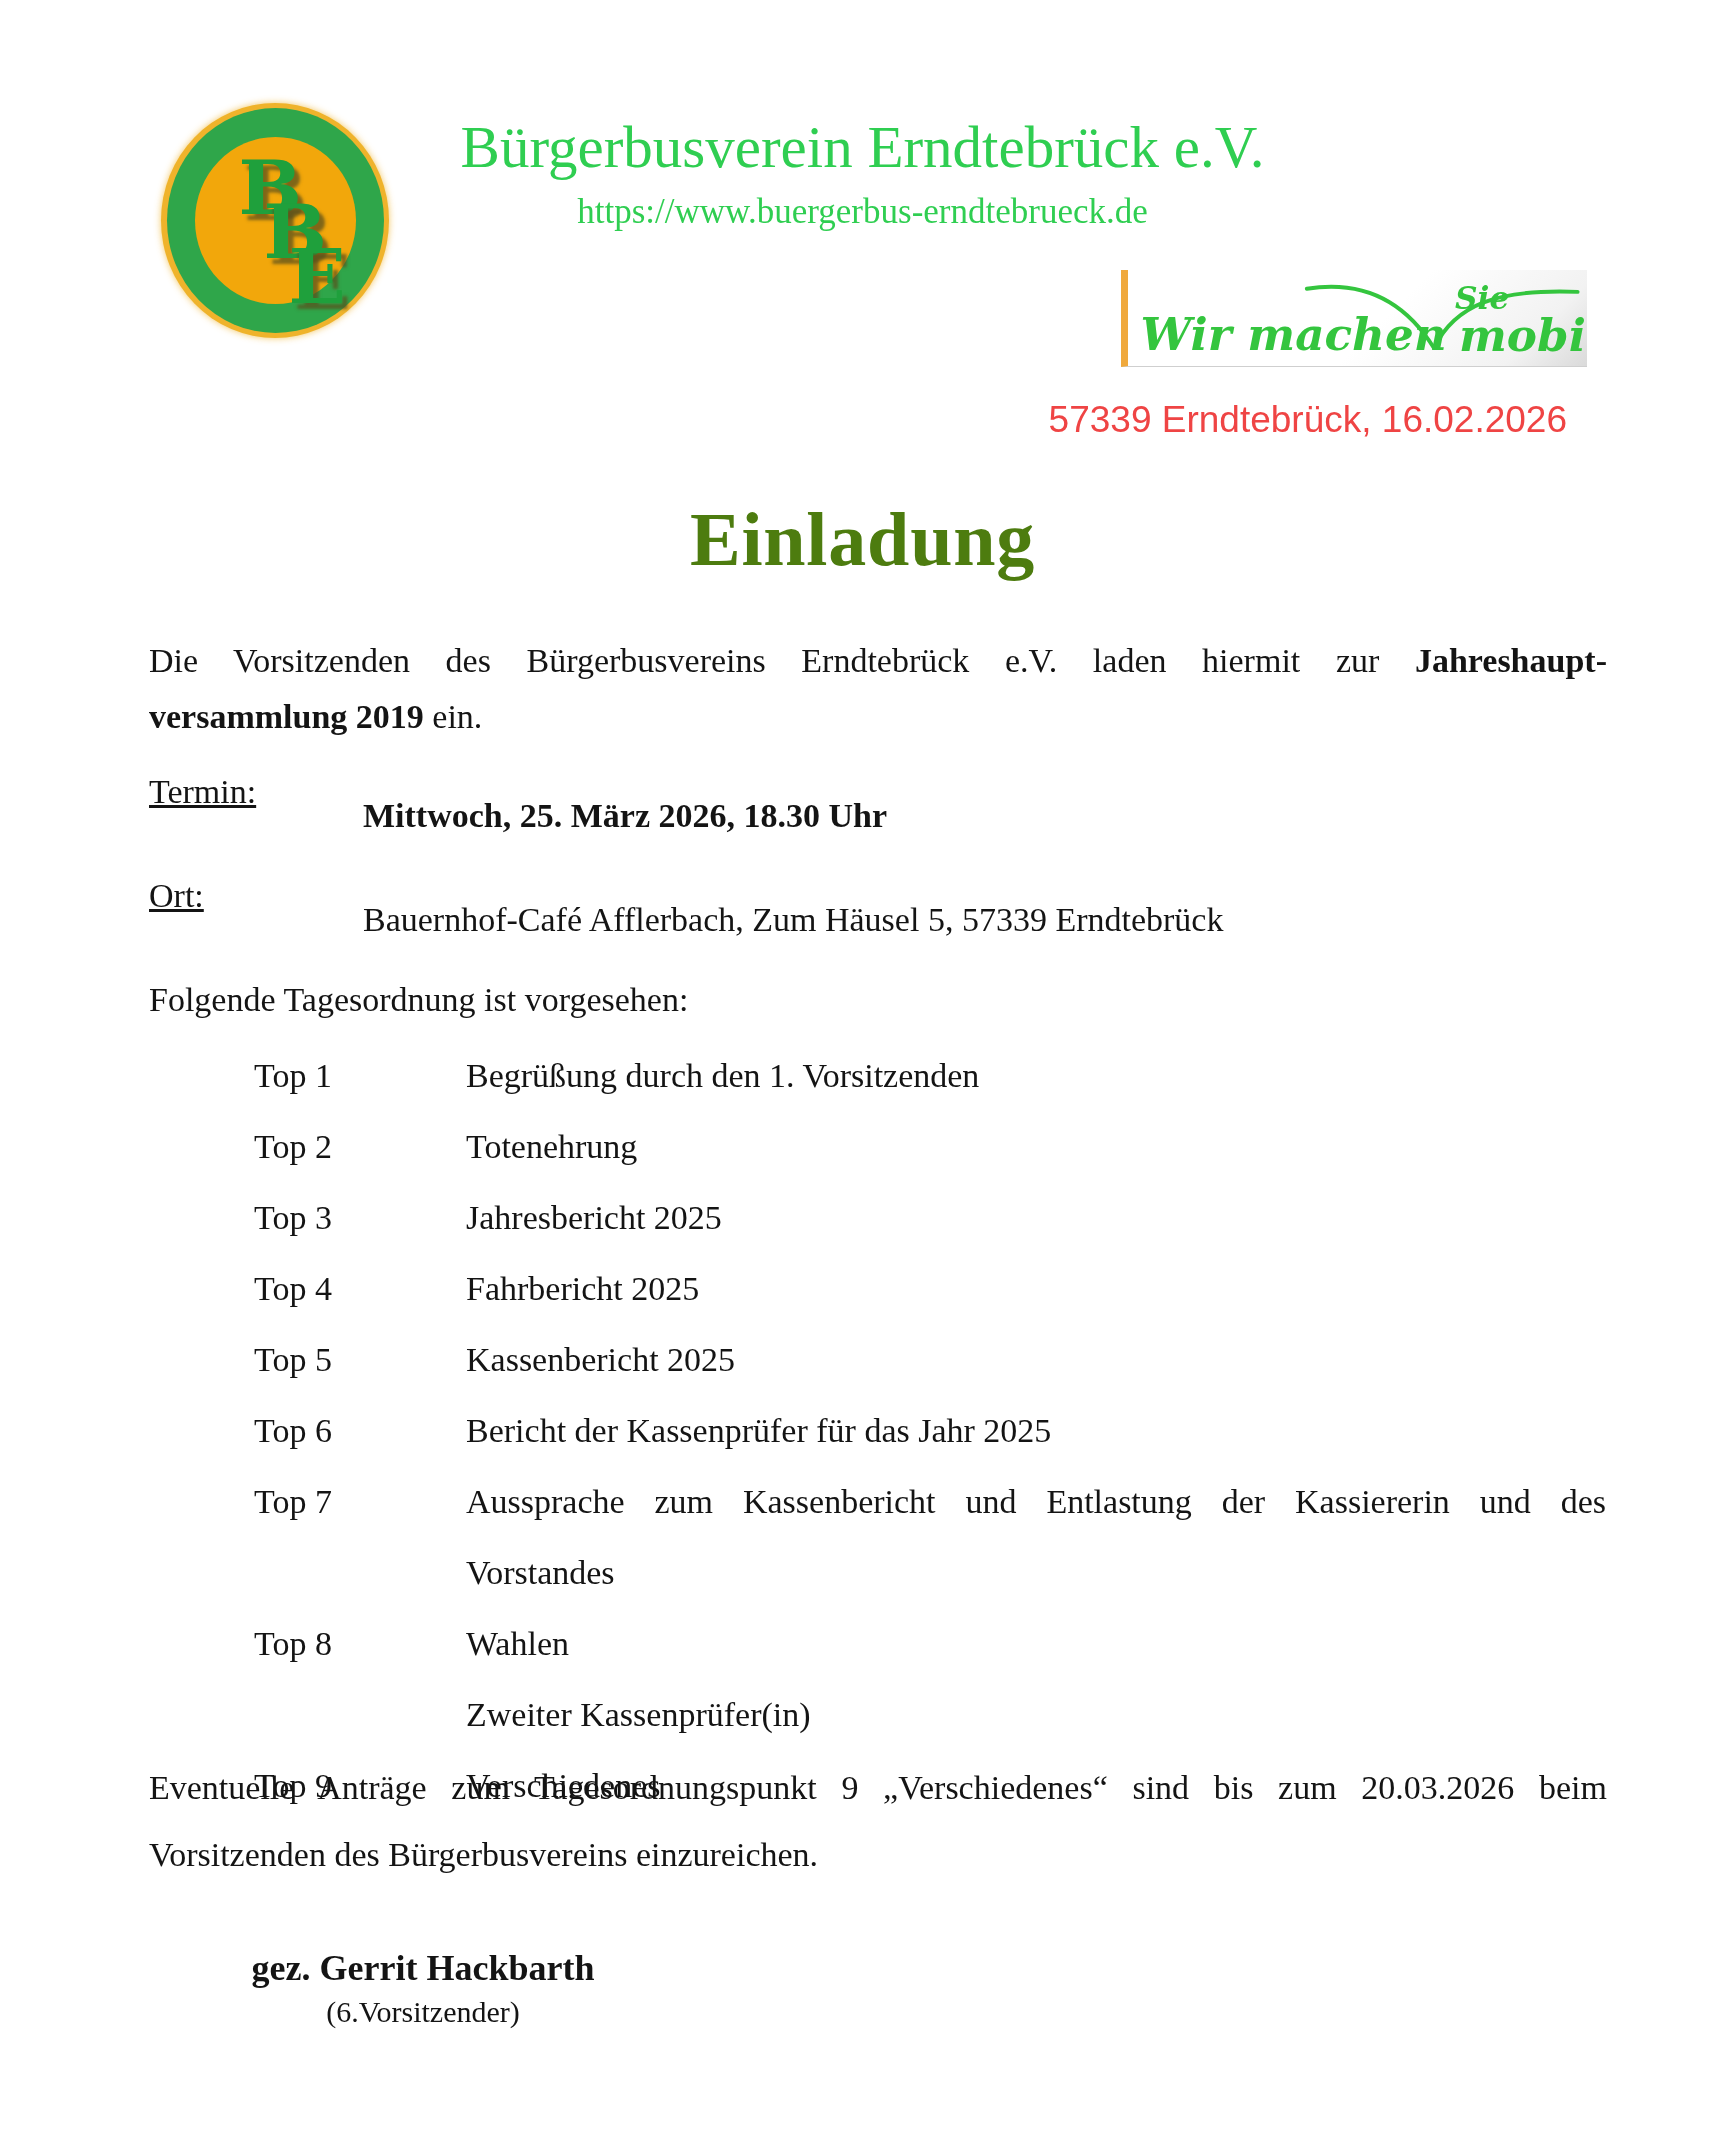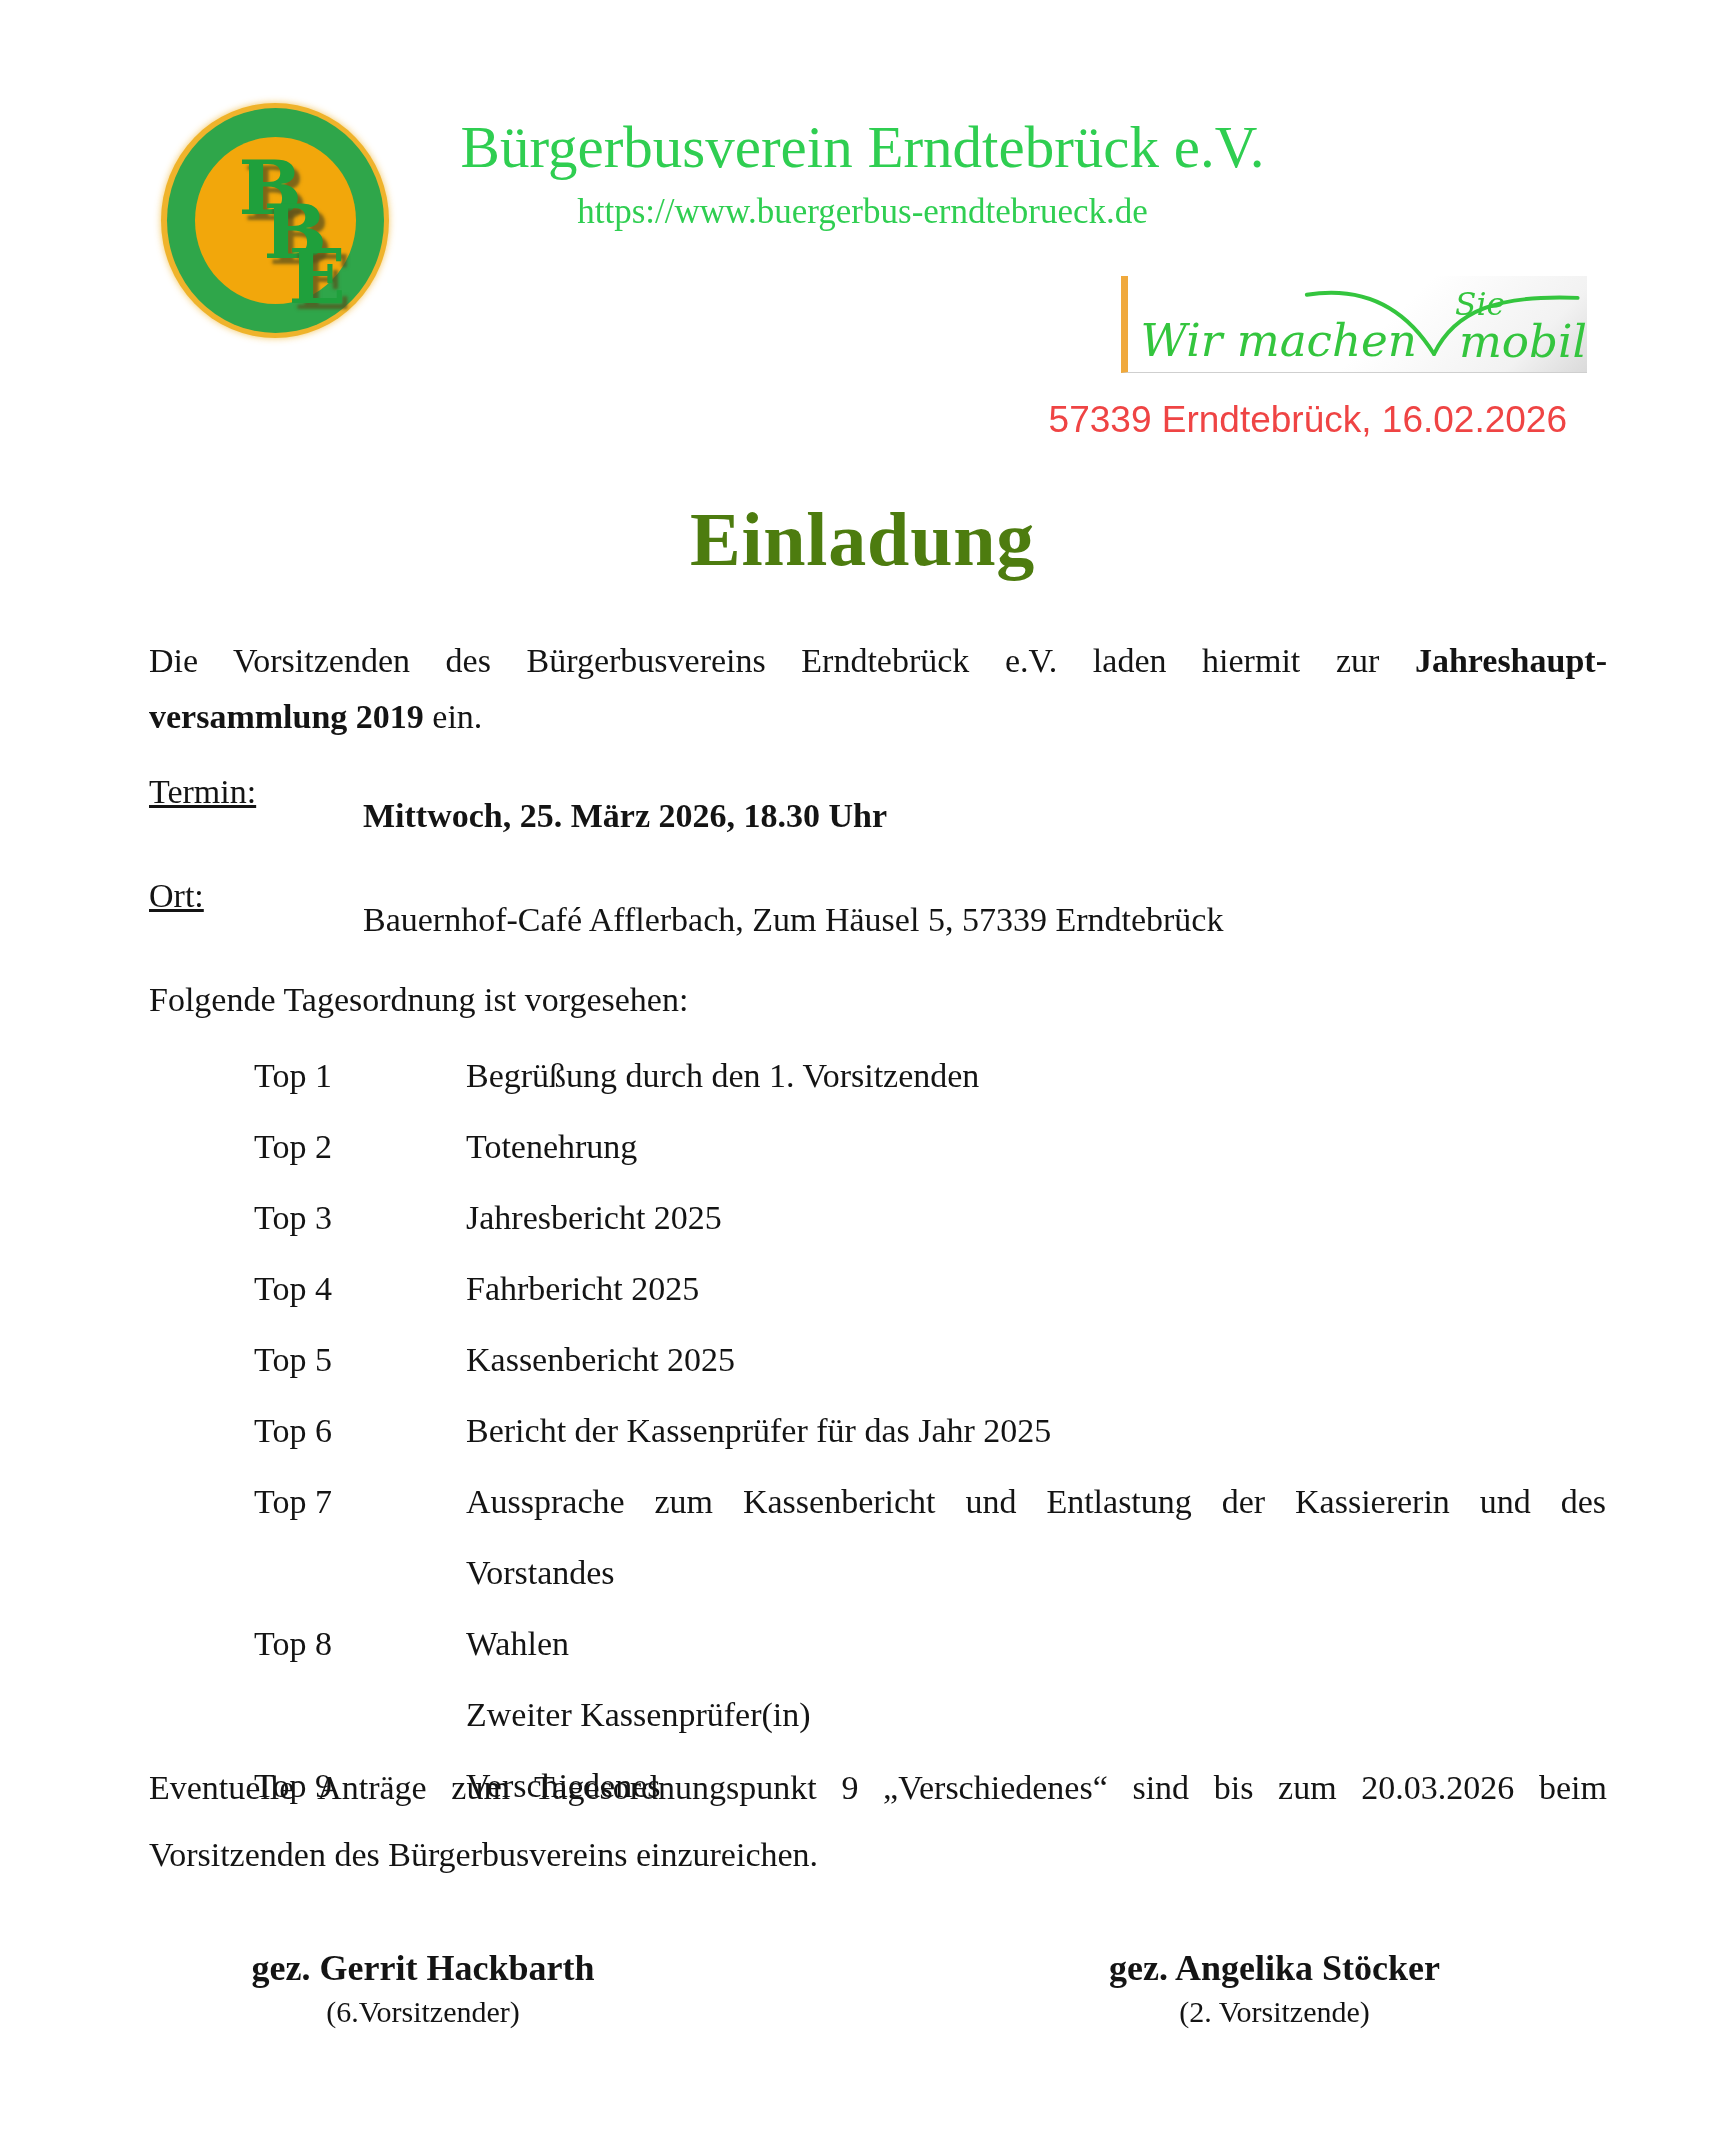--- a/index.html
+++ b/index.html
@@ -35,24 +35,25 @@
   .ll-b2{left:69px;top:58px;}
   .ll-e{left:94px;top:103px;}
   .header-center{
     position:absolute;left:0;right:0;top:115px;text-align:center;color:#2fce51;
   }
   .org-name{font-size:59px;line-height:1.1;font-weight:normal;}
   .org-address{font-size:35px;margin-top:11px;}
   .org-url{font-size:35px;margin-top:12.5px;}
   
   .slogan-box{
-    position:absolute;left:1121px;top:276px;width:459px;height:96px;
+    position:absolute;left:1121px;top:270px;width:459px;height:96px;
     background:linear-gradient(135deg,#ffffff 55%,#f2f2f2 85%,#dadada 100%);
     border-left:7px solid #f0a93c;
     border-bottom:0.8px solid #cfcfcf;
+    font-weight:bold;
   }
   .slogan-box svg{display:block;width:100%;height:100%;}
   .script{font-family:"DejaVu Serif", serif;font-style:italic;}
   
   .date-line{
     position:absolute;top:399px;right:158px;
     font-family:"Liberation Sans", sans-serif;font-size:37px;color:#ef4444;
   }
   
   .doc-title{
@@ -182,19 +183,15 @@
 
   <div class="content closing">
     <div class="jlast">Eventuelle Anträge zum Tagesordnungspunkt 9 „Verschiedenes“ sind bis zum 20.03.2026 beim</div>
     <div>Vorsitzenden des Bürgerbusvereins einzureichen.</div>
   </div>
 
   <div class="sig sig-left">
     <div class="sig-name">gez. Gerrit Hackbarth</div>
     <div class="sig-role">(6.Vorsitzender)</div>
   </div>
-  <div class="sig sig-right">
-    <div class="sig-name">gez. Angelika Stöcker</div>
-    <div class="sig-role">(2. Vorsitzende)</div>
-  </div>
 
 </div>
 
 
 </body></html>

